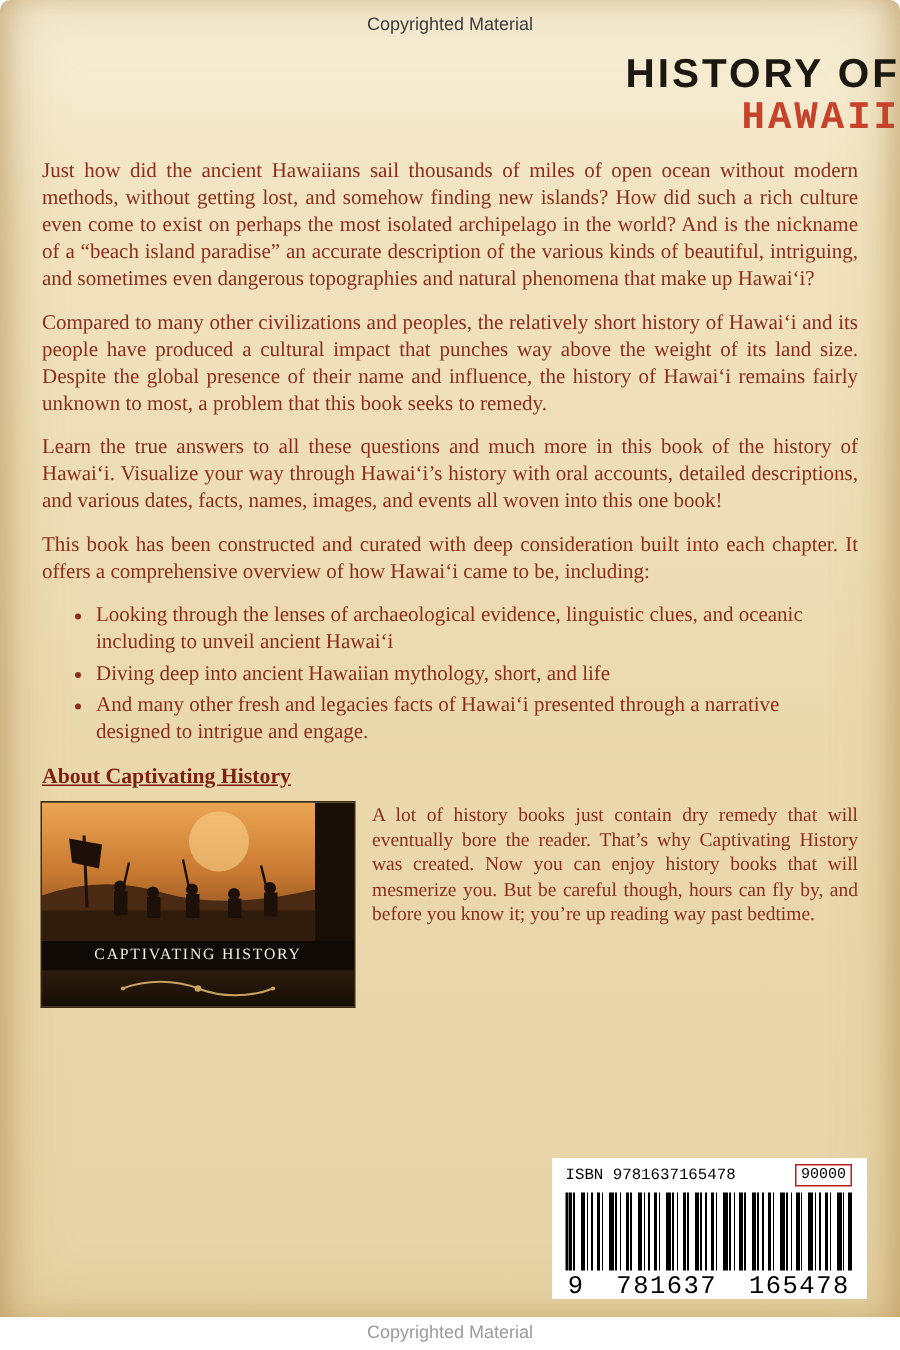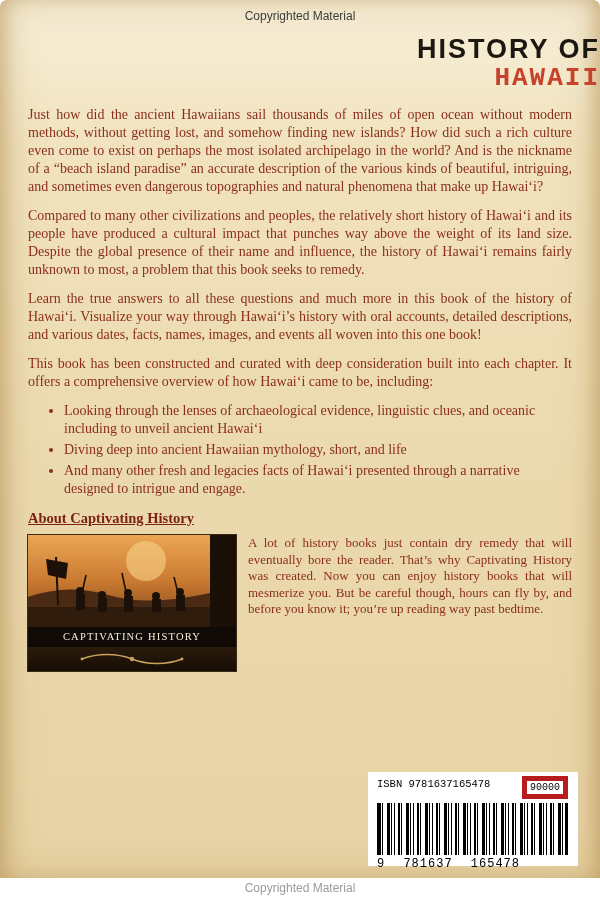--- a/index.html
+++ b/index.html
@@ -94,42 +94,42 @@
     background:#ffffff;
     padding:6px 10px 4px 9px;
     margin-top:16px;
   }
   .isbn-row {
     display:flex; justify-content:space-between; align-items:flex-start;
     font-family:"Liberation Mono", monospace;
     font-size:10.5px; color:#000;
   }
   .price-box {
-    border:5px solid #b91c1c;
+    border:1px solid #b91c1c;
     padding:0 3px;
     font-size:10px;
     line-height:13px;
     margin-top:-2px;
   }
   .bars {
     height:52px; margin-top:4px;
     background:repeating-linear-gradient(90deg,
       #000 0 2px, #fff 2px 3px,
       #000 3px 4px, #fff 4px 8px,
       #000 8px 11px, #fff 11px 12px,
       #000 12px 13px, #fff 13px 15px,
       #000 15px 16px, #fff 16px 19px);
     border-left:2px solid #000;
     border-right:2px solid #000;
   }
   .digits {
     font-family:"Liberation Mono", monospace;
-    font-size:12px; color:#000;
+    font-size:17px; color:#000;
     letter-spacing:1px; word-spacing:10px;
-    margin-top:2px; 
+    margin-top:2px; text-align:center;
   }
   .bottom-strip {
     position:absolute; left:0; top:878px;
     width:600px; height:22px;
     background:#ffffff;
     text-align:center;
     font-family:"Liberation Sans", sans-serif;
     font-size:12px; color:#9b9b9b;
     padding-top:3px;
   }

